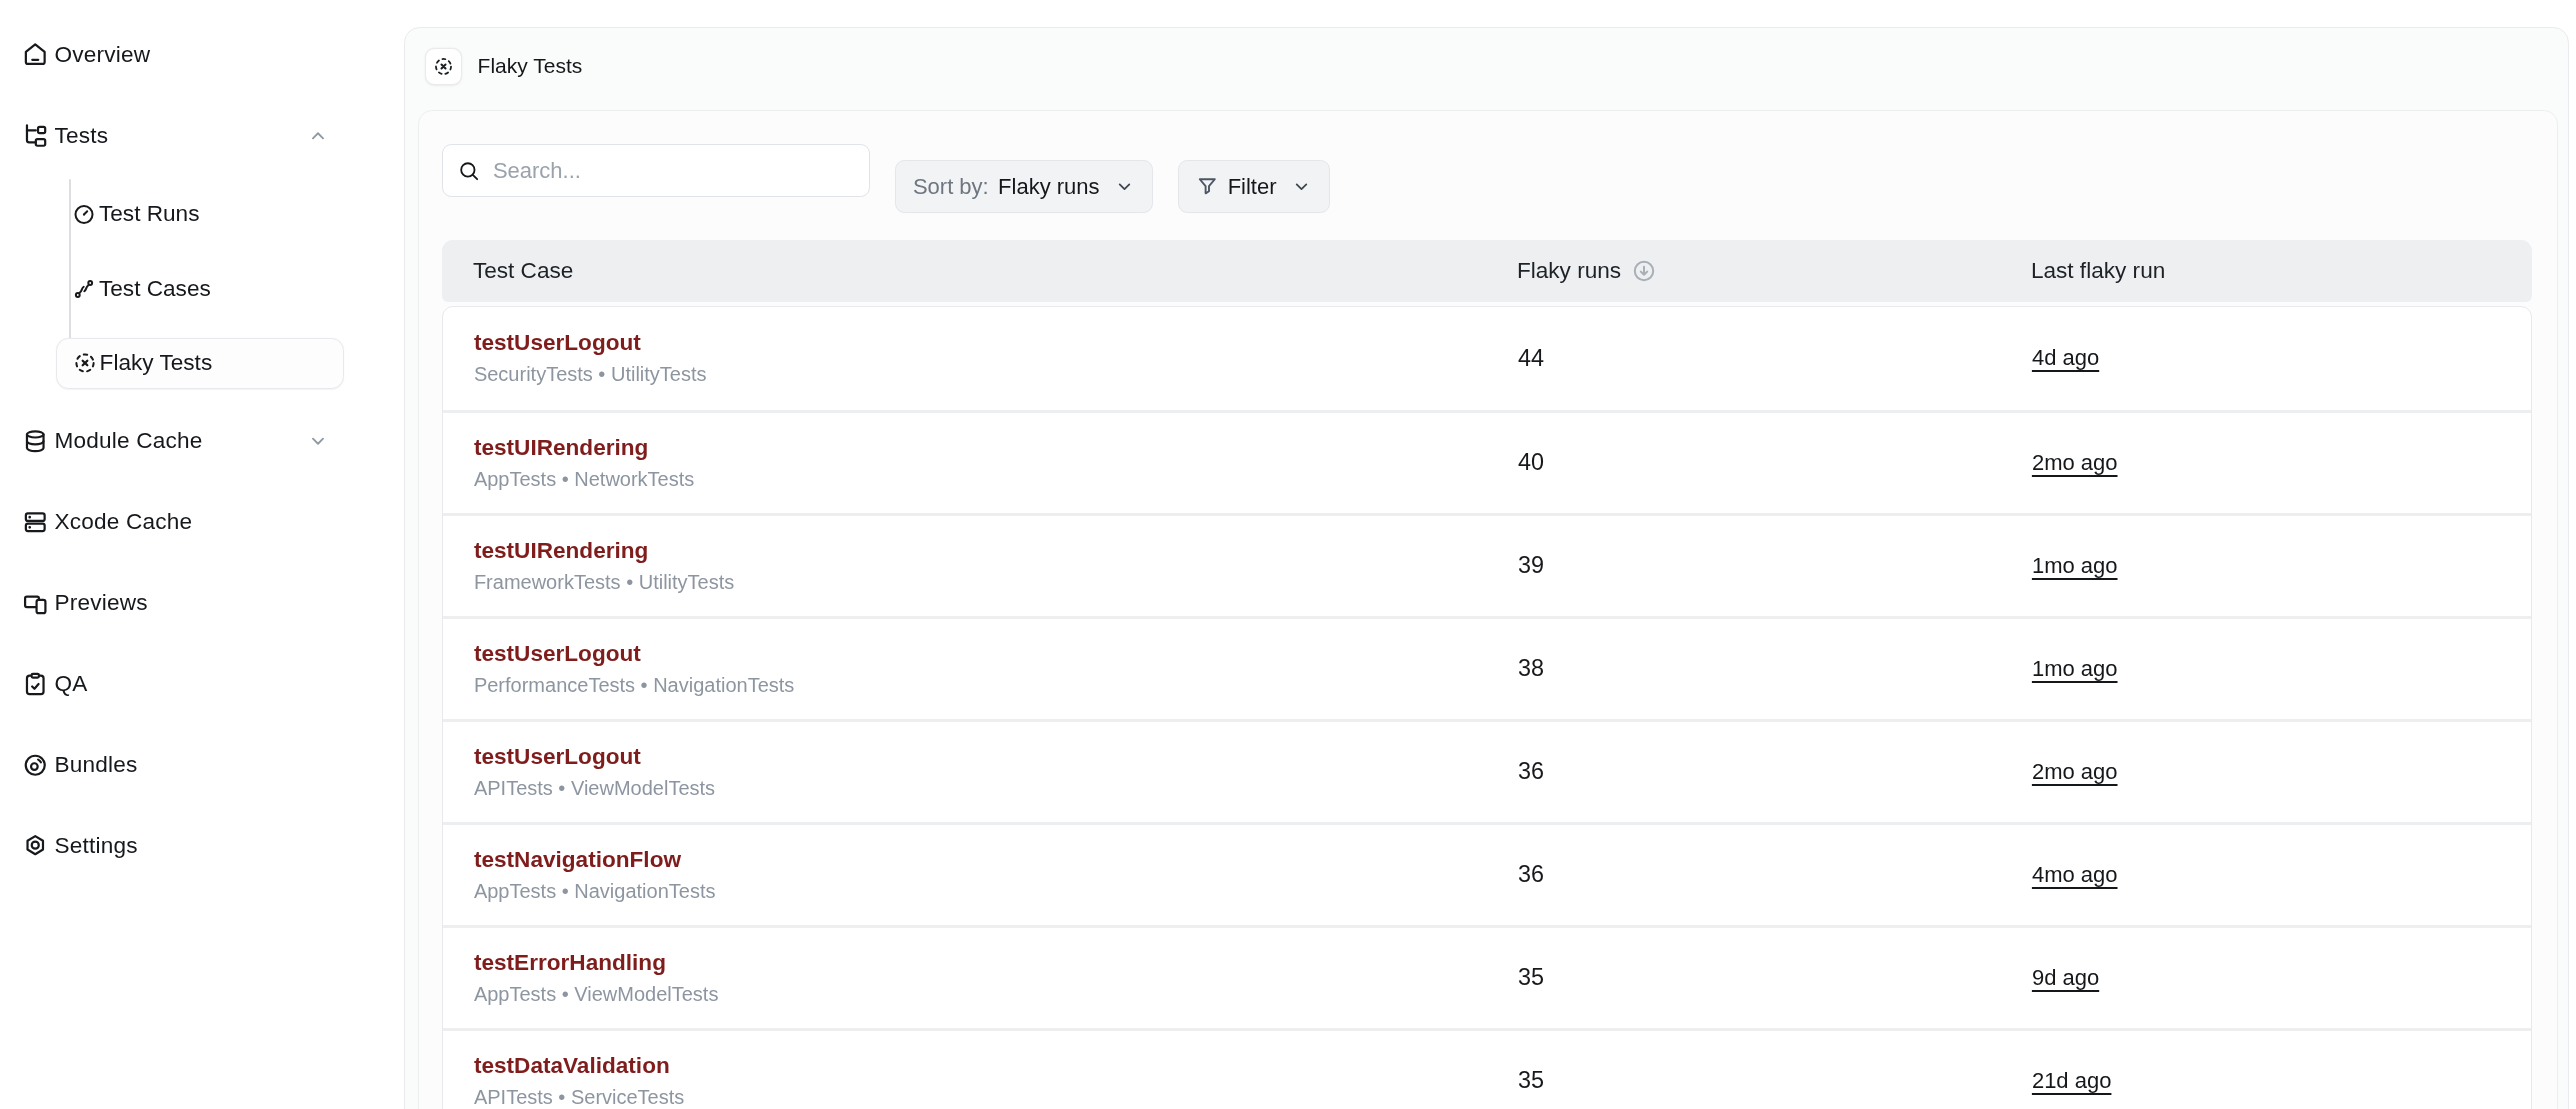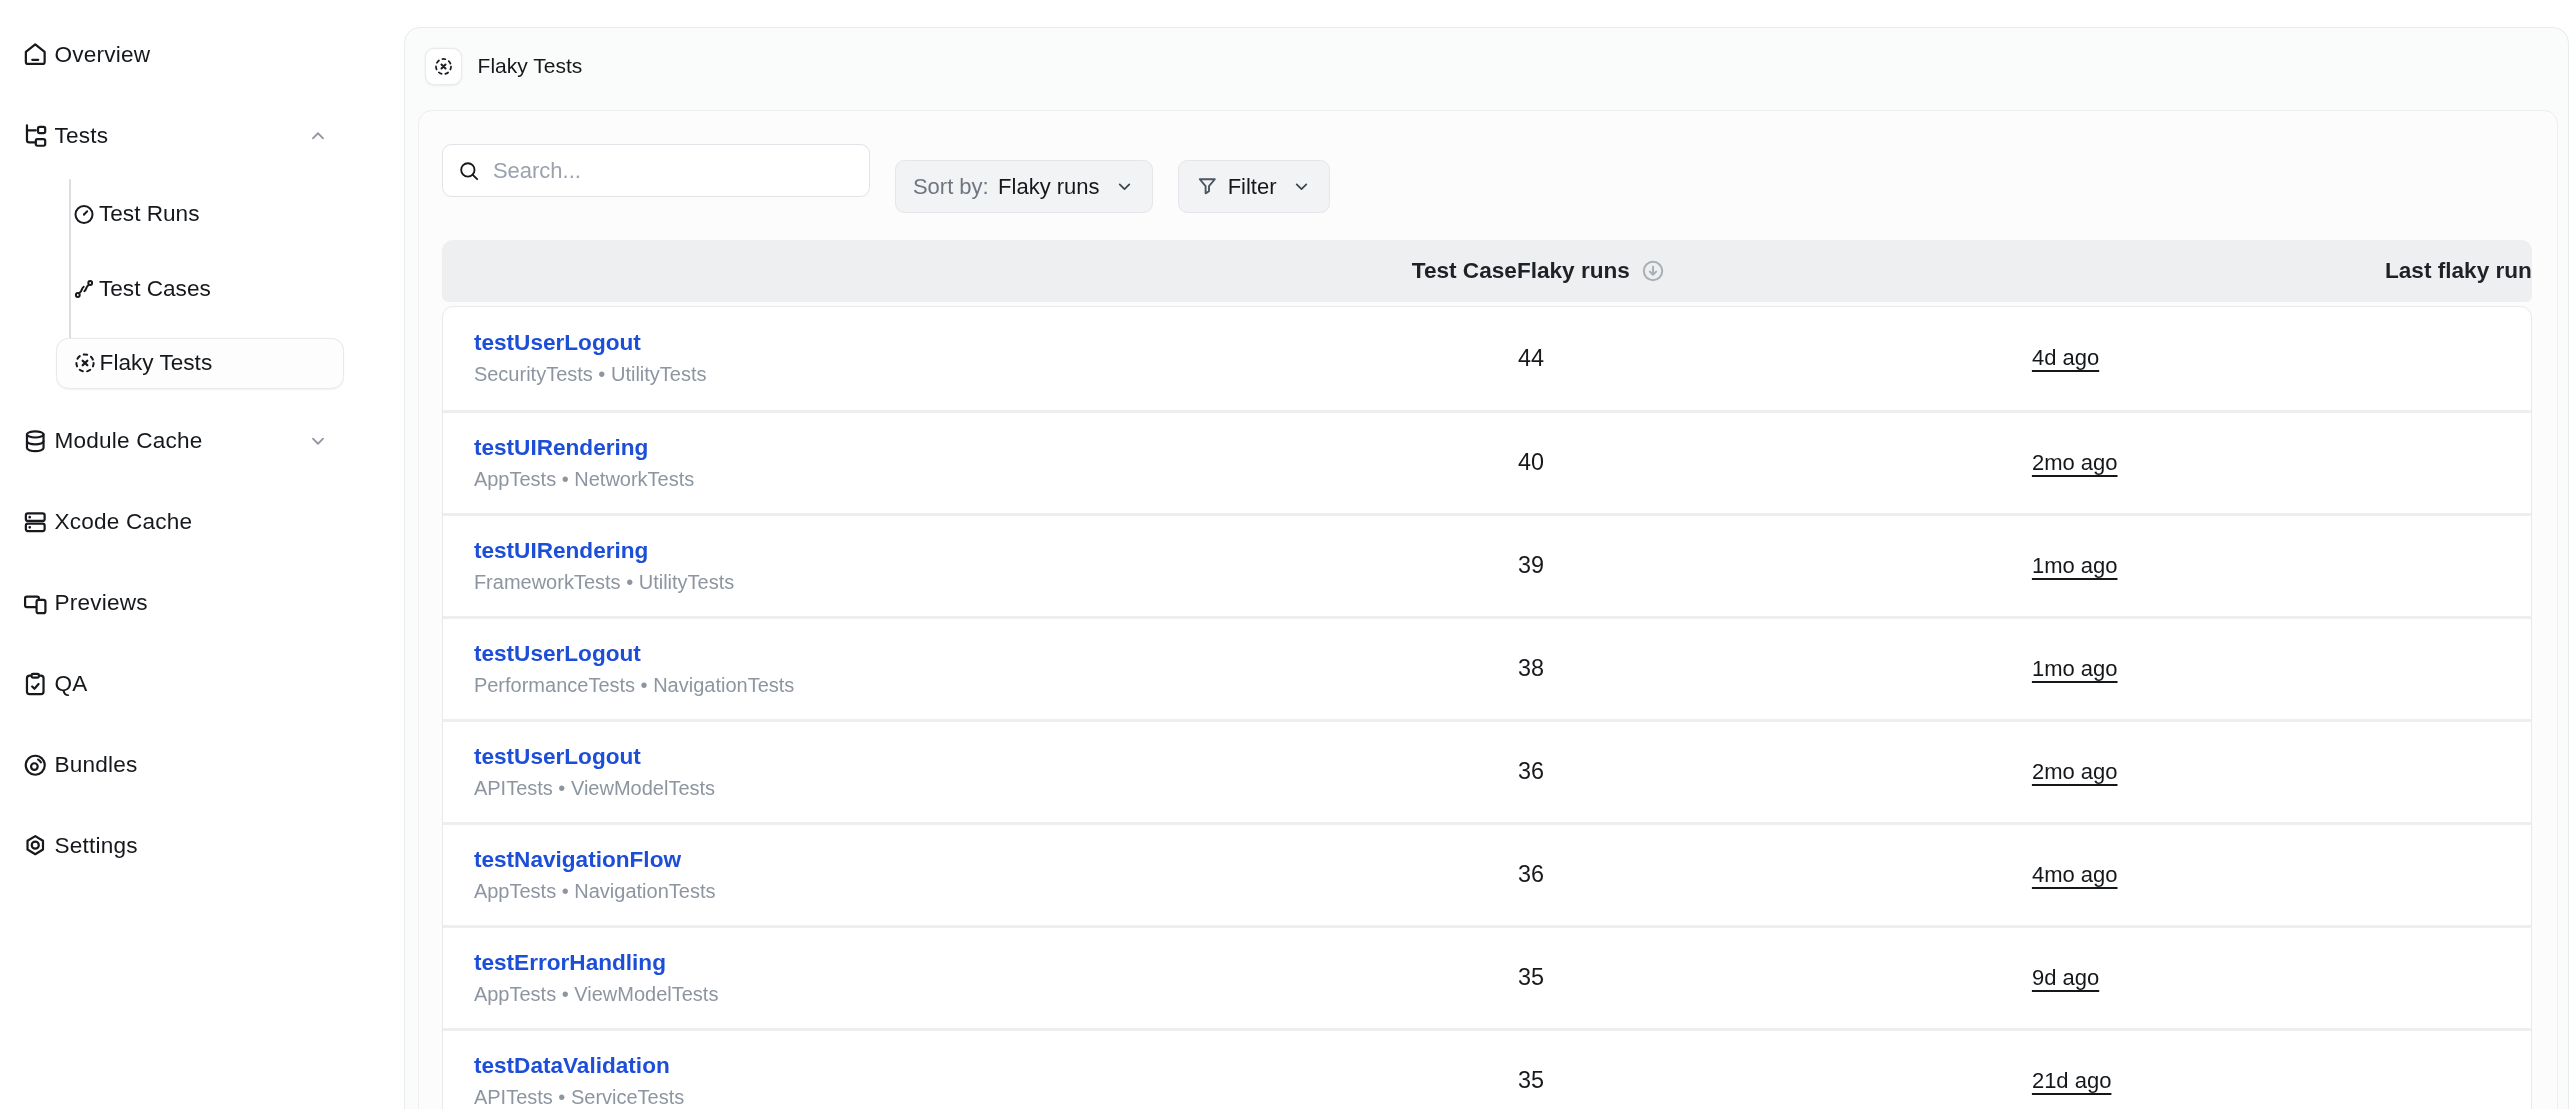--- a/index.html
+++ b/index.html
@@ -56,30 +56,30 @@
   .btn .muted { color:#6e7681; }
   .btn .strong { color:#15181b; font-weight:500; }
   .btn .chev { width:21px; height:21px; color:#3d454f; display:flex; margin-left:4.7px; }
   .btn .funnel { width:22.6px; height:22.6px; color:#4b5563; display:flex; }
   .btn .chev svg, .btn .funnel svg { width:100%; height:100%; }
 
   
   .table { position:absolute; left:23.4px; top:129px; width:2090px; }
   .t-head { display:grid; grid-template-columns:1044px 514px 1fr; align-items:center;
             height:62px; background:#edeff1; border-radius:11px 11px 6.2px 6.2px;
-            padding-left:31px; font-size:22.6px; font-weight:700; color:#1e2227;text-align:right; }
+            padding-left:31px; font-size:22.6px; font-weight:400; color:#1e2227; }
   .th-flaky { display:flex; align-items:center; gap:11px; }
   .th-flaky .sort-ico { width:24px; height:24px; color:#a9afb7; display:flex; }
   .th-flaky .sort-ico svg { width:100%; height:100%; }
   .t-body { margin-top:3.9px; background:#ffffff; border:0.8px solid #e7e9ec;
             border-radius:11px; overflow:hidden; }
   .t-row { display:grid; grid-template-columns:1044px 514px 1fr; align-items:center;
            height:103px; padding-left:31px; }
   .t-row + .t-row { border-top:3.1px solid #eceef0; }
-  .cell-name .name { font-size:22.6px; font-weight:600; color:#1d4ed8; }
+  .cell-name .name { font-size:22.6px; font-weight:600; color:#7f1d1d; }
   .cell-name .suites { margin-top:7px; font-size:20px; color:#8d95a0; }
   .cell-runs { font-size:23.4px; color:#17191c; }
   .cell-date a { font-size:22px; color:#15181b; 
                  text-underline-offset:4.7px; text-decoration-thickness:1.6px; }
 </style>
 </head>
 <body>
 
 <aside class="sidebar">
   <nav id="sidebar-nav">

